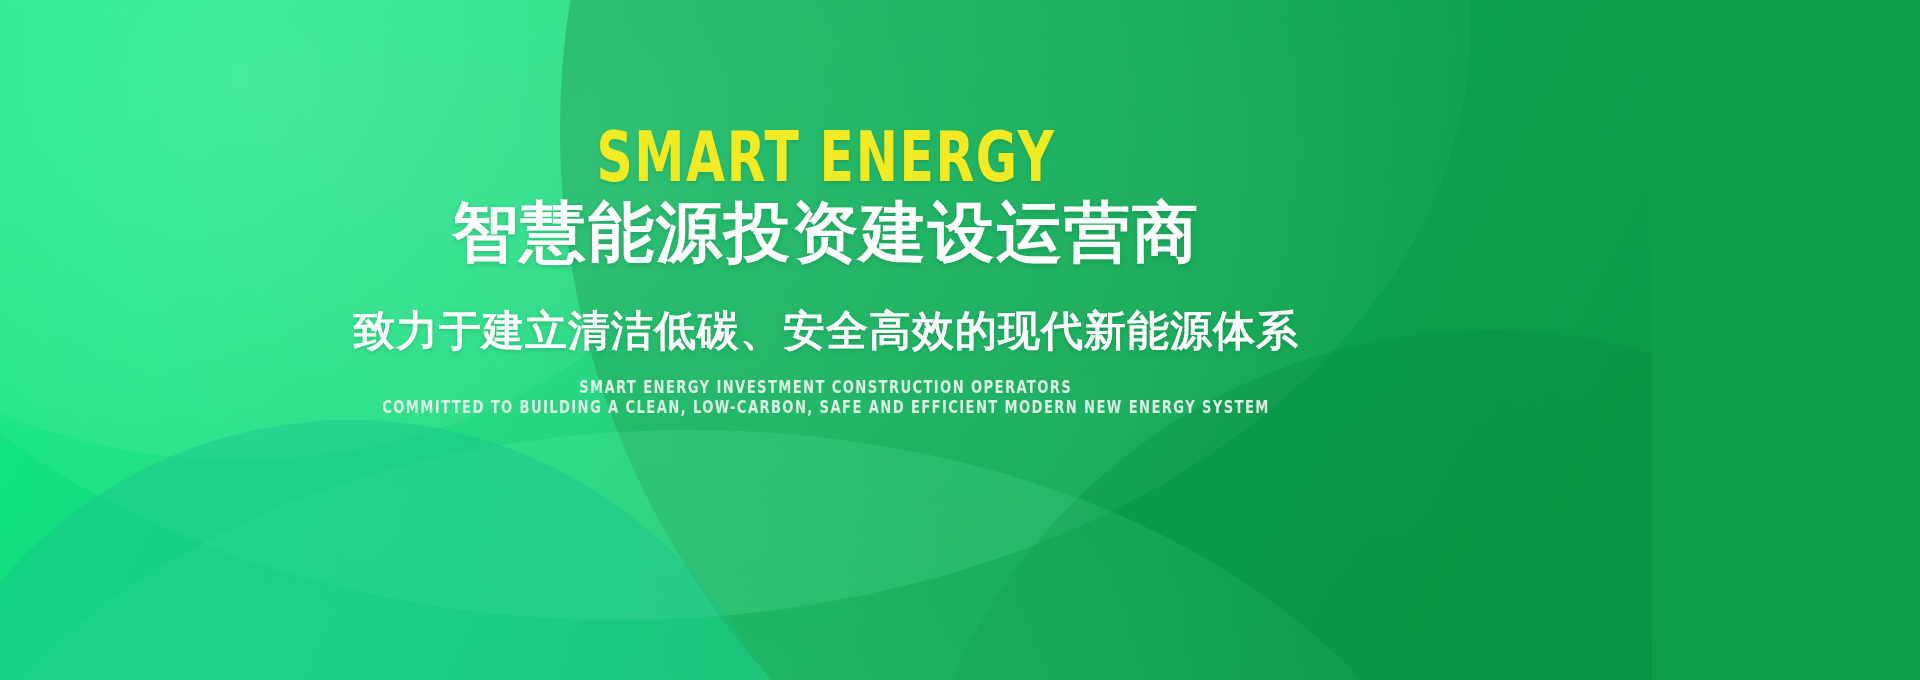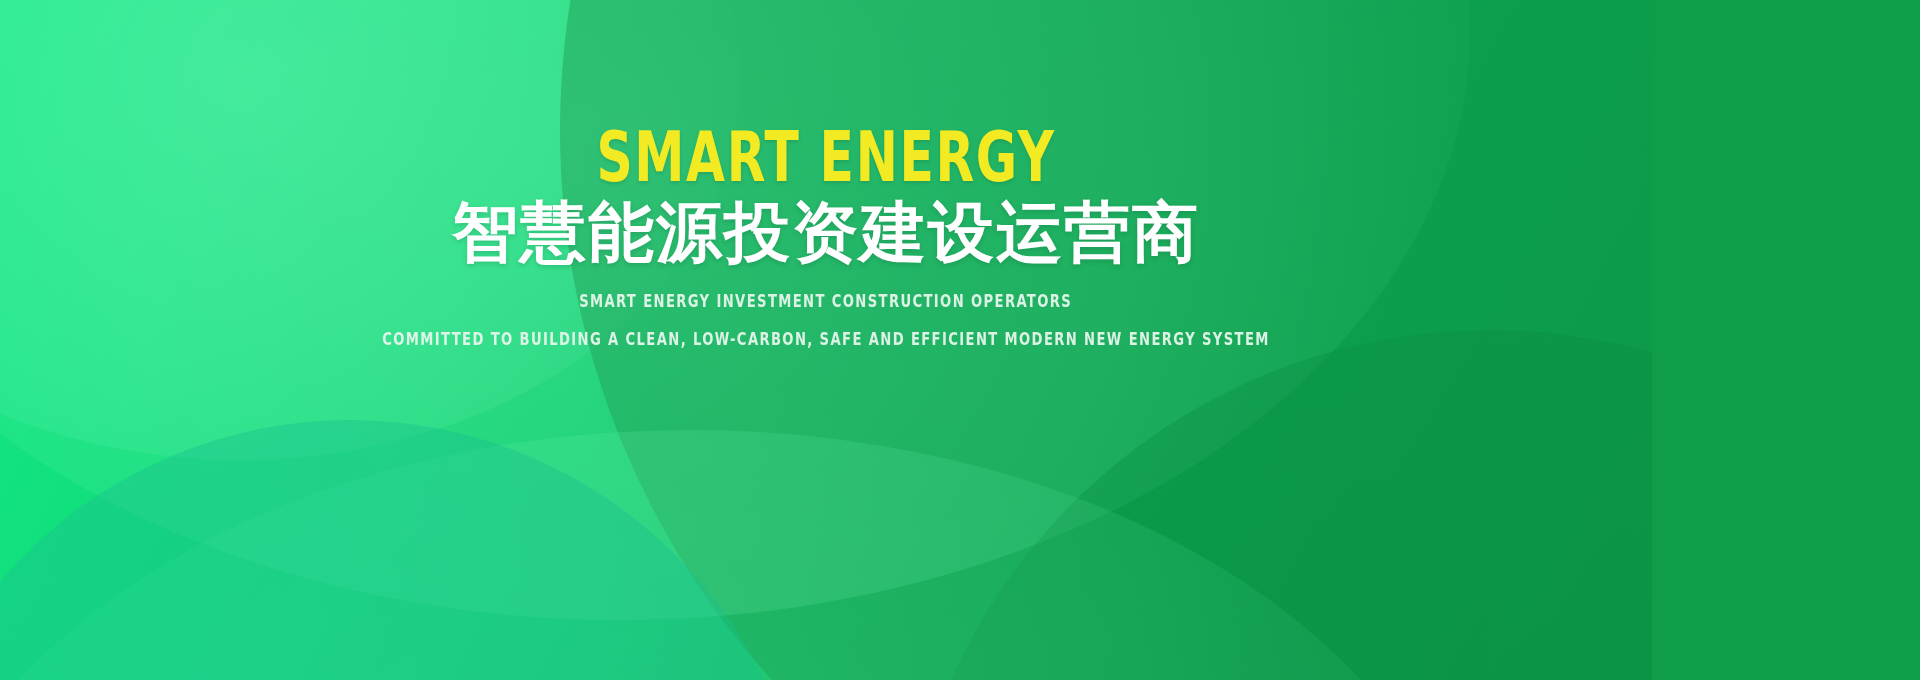--- a/index.html
+++ b/index.html
@@ -152,21 +152,21 @@
     letter-spacing:1px;
     white-space:nowrap;
     text-shadow:0 2px 4px rgba(0,70,35,0.18);
   }
 
   .tagline-group{
     margin-top:24px;
     display:flex;
     flex-direction:column;
     align-items:center;
-    gap:18px;
+    gap:0;
   }
 
   .tagline-en{
     font-family:"DejaVu Sans Condensed","Liberation Sans Narrow","Liberation Sans", sans-serif;
     font-size:17px;
     font-weight:700;
     line-height:1.15;
     color:#e6f6ec;
     letter-spacing:1.6px;
     transform:scaleX(0.86);
@@ -186,20 +186,21 @@
   <div class="blob blob-bottomright"></div>
   <div class="blob blob-band"></div>
   <div class="blob blob-bottomleft"></div>
 
   <div class="content">
 
     <div class="title-en">SMART ENERGY</div>
 
     <div class="title-cn">智慧能源投资建设运营商</div>
 
+    <div class="subtitle-cn">致力于建立清洁低碳、安全高效的现代新能源体系</div>
 
     <div class="tagline-group">
       <div class="tagline-en">SMART ENERGY INVESTMENT CONSTRUCTION OPERATORS</div>
       <div class="tagline-en">COMMITTED TO BUILDING A CLEAN, LOW-CARBON, SAFE AND EFFICIENT MODERN NEW ENERGY SYSTEM</div>
     </div>
 
   </div>
 </div>
 
 </body></html>

